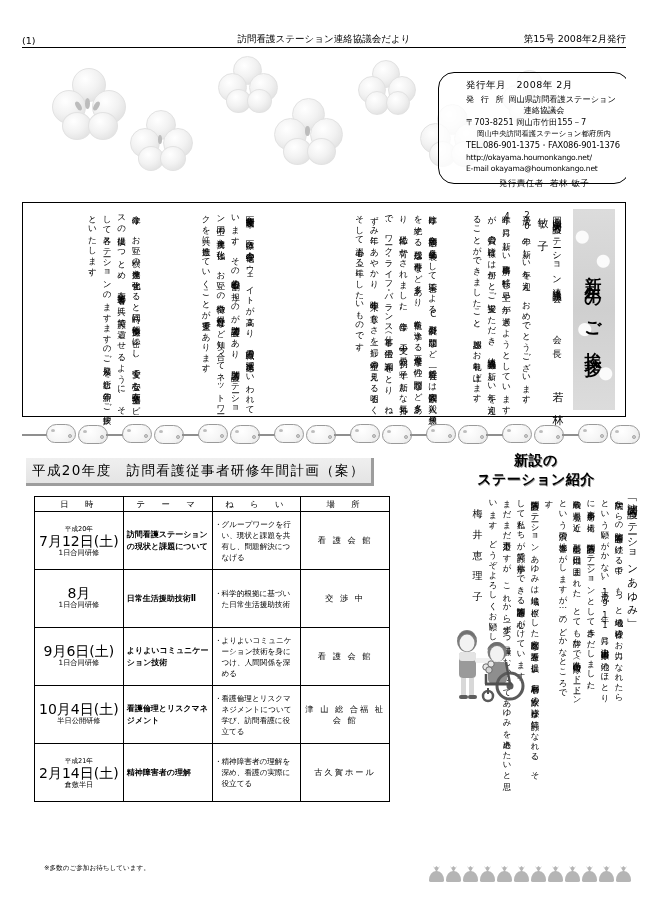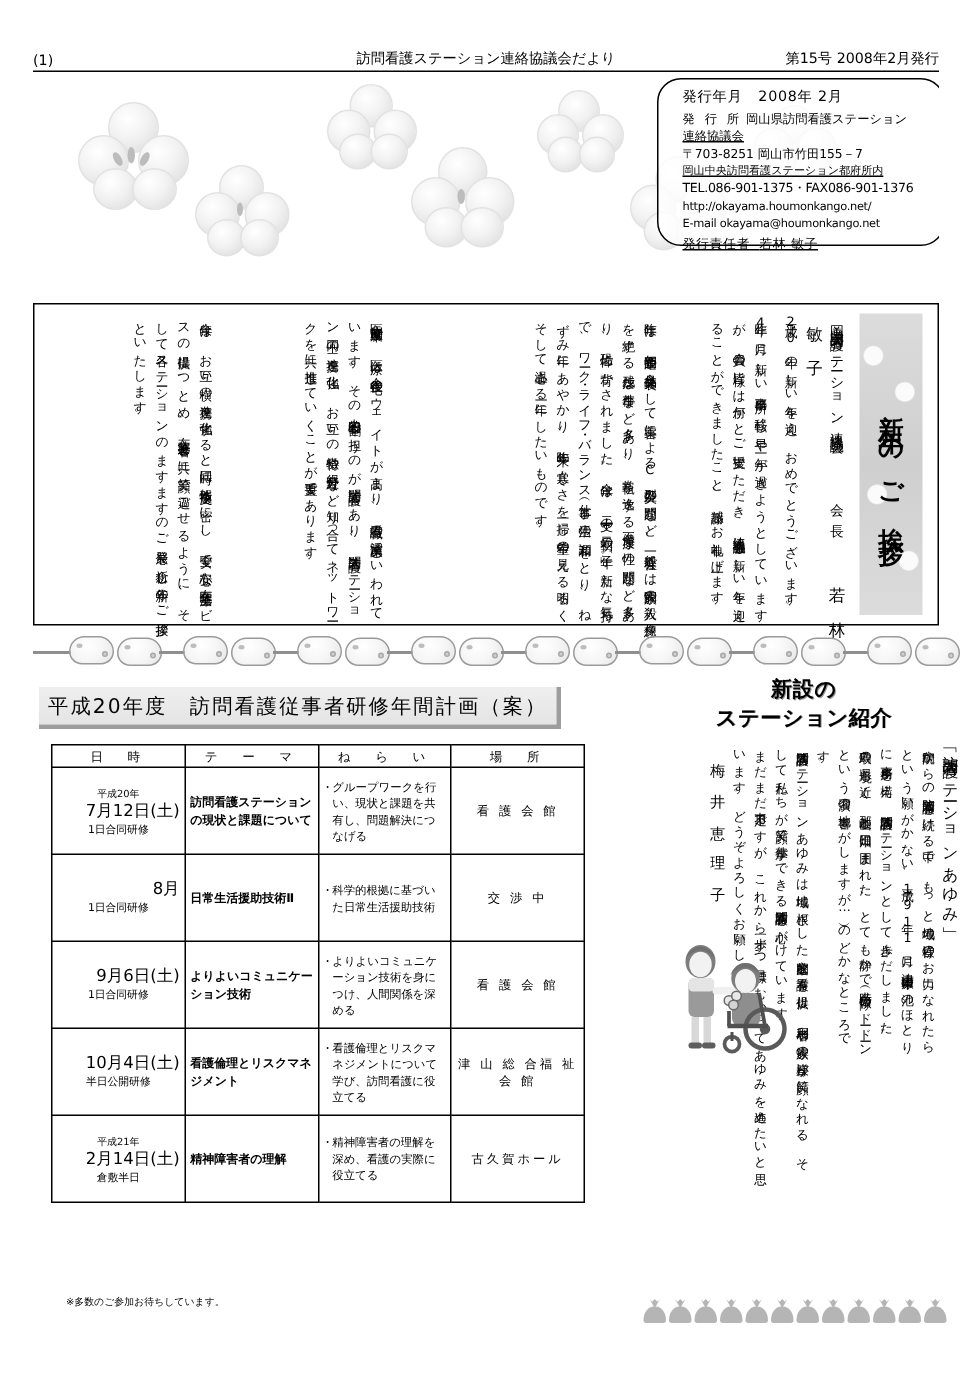--- a/index.html
+++ b/index.html
@@ -107,36 +107,36 @@
     font-size: 22px;
     letter-spacing: 1px;
     margin-top: 4px;
     text-shadow: 1px 1px 0 #fff;
   }
 
   
   .pubbox {
     position: absolute;
     left: 416px;
-    top: 0;
+    top: 20px;
     width: 192px;
     height: 112px;
     border: 1.4px solid #000;
     border-radius: 16px;
     background: rgba(255,255,255,0.80);
     box-sizing: border-box;
-    padding: 6px 7px 4px 16px;
+    padding: 6px 7px 4px 27px;
     font-size: 8.2px;
     line-height: 11.6px;
     white-space: nowrap;
   }
   .pub-r { display: block; }
   .pub-ym { font-size: 9.5px; letter-spacing: .5px; margin-bottom: 3px;}
   .pub-lbl { letter-spacing: 2px; }
-  .pub-center { text-align: left; text-decoration: underline; }
+  .pub-center { text-align: center; }
   .pub-small { font-size: 7.4px; }
   .pub-tel { font-size: 8.4px; letter-spacing: -0.2px;}
   .pub-url { font-size: 7.6px; letter-spacing: -0.2px;}
   .pub-resp { margin-top: 3px; font-size: 8.6px; letter-spacing: .4px;}
 
   
   .article {
     position: absolute;
     left: 22px;
     top: 202px;
@@ -271,21 +271,21 @@
     letter-spacing: 4px;
     font-size: 8.4px;
     height: 15px;
     padding: 1px 0;
   }
   td.c-date  { width: 56px;  text-align: center; line-height: 12px; font-size: 7.6px; margin-left: 47px;}
   td.c-theme { width: 110px; text-align: left; line-height: 11.5px; font-size: 8px; font-weight: bold;}
   td.c-aim   { width: 128px; text-align: left; line-height: 11px; font-size: 7.6px;}
   td.c-place { width: 62px;  text-align: center; line-height: 11px; font-size: 8.2px; letter-spacing: 2px;}
   .d-year { font-size: 6.6px; display:block; }
-  .d-main { font-size: 11px; display:block;text-align:right; }
+  .d-main { font-size: 14px; display:block; }
   .d-sub  { font-size: 7.2px; display:block; }
   .aim-li { display: block; text-indent: 0; padding-left: 6px; position: relative; }
   .aim-li::before { content: "・"; position: absolute; left: -1px; top: 0; }
   .plan-notes {
     position: absolute;
     left: 44px;
     top: 864px;
     width: 370px;
     font-size: 6.6px;
     line-height: 9.5px;

